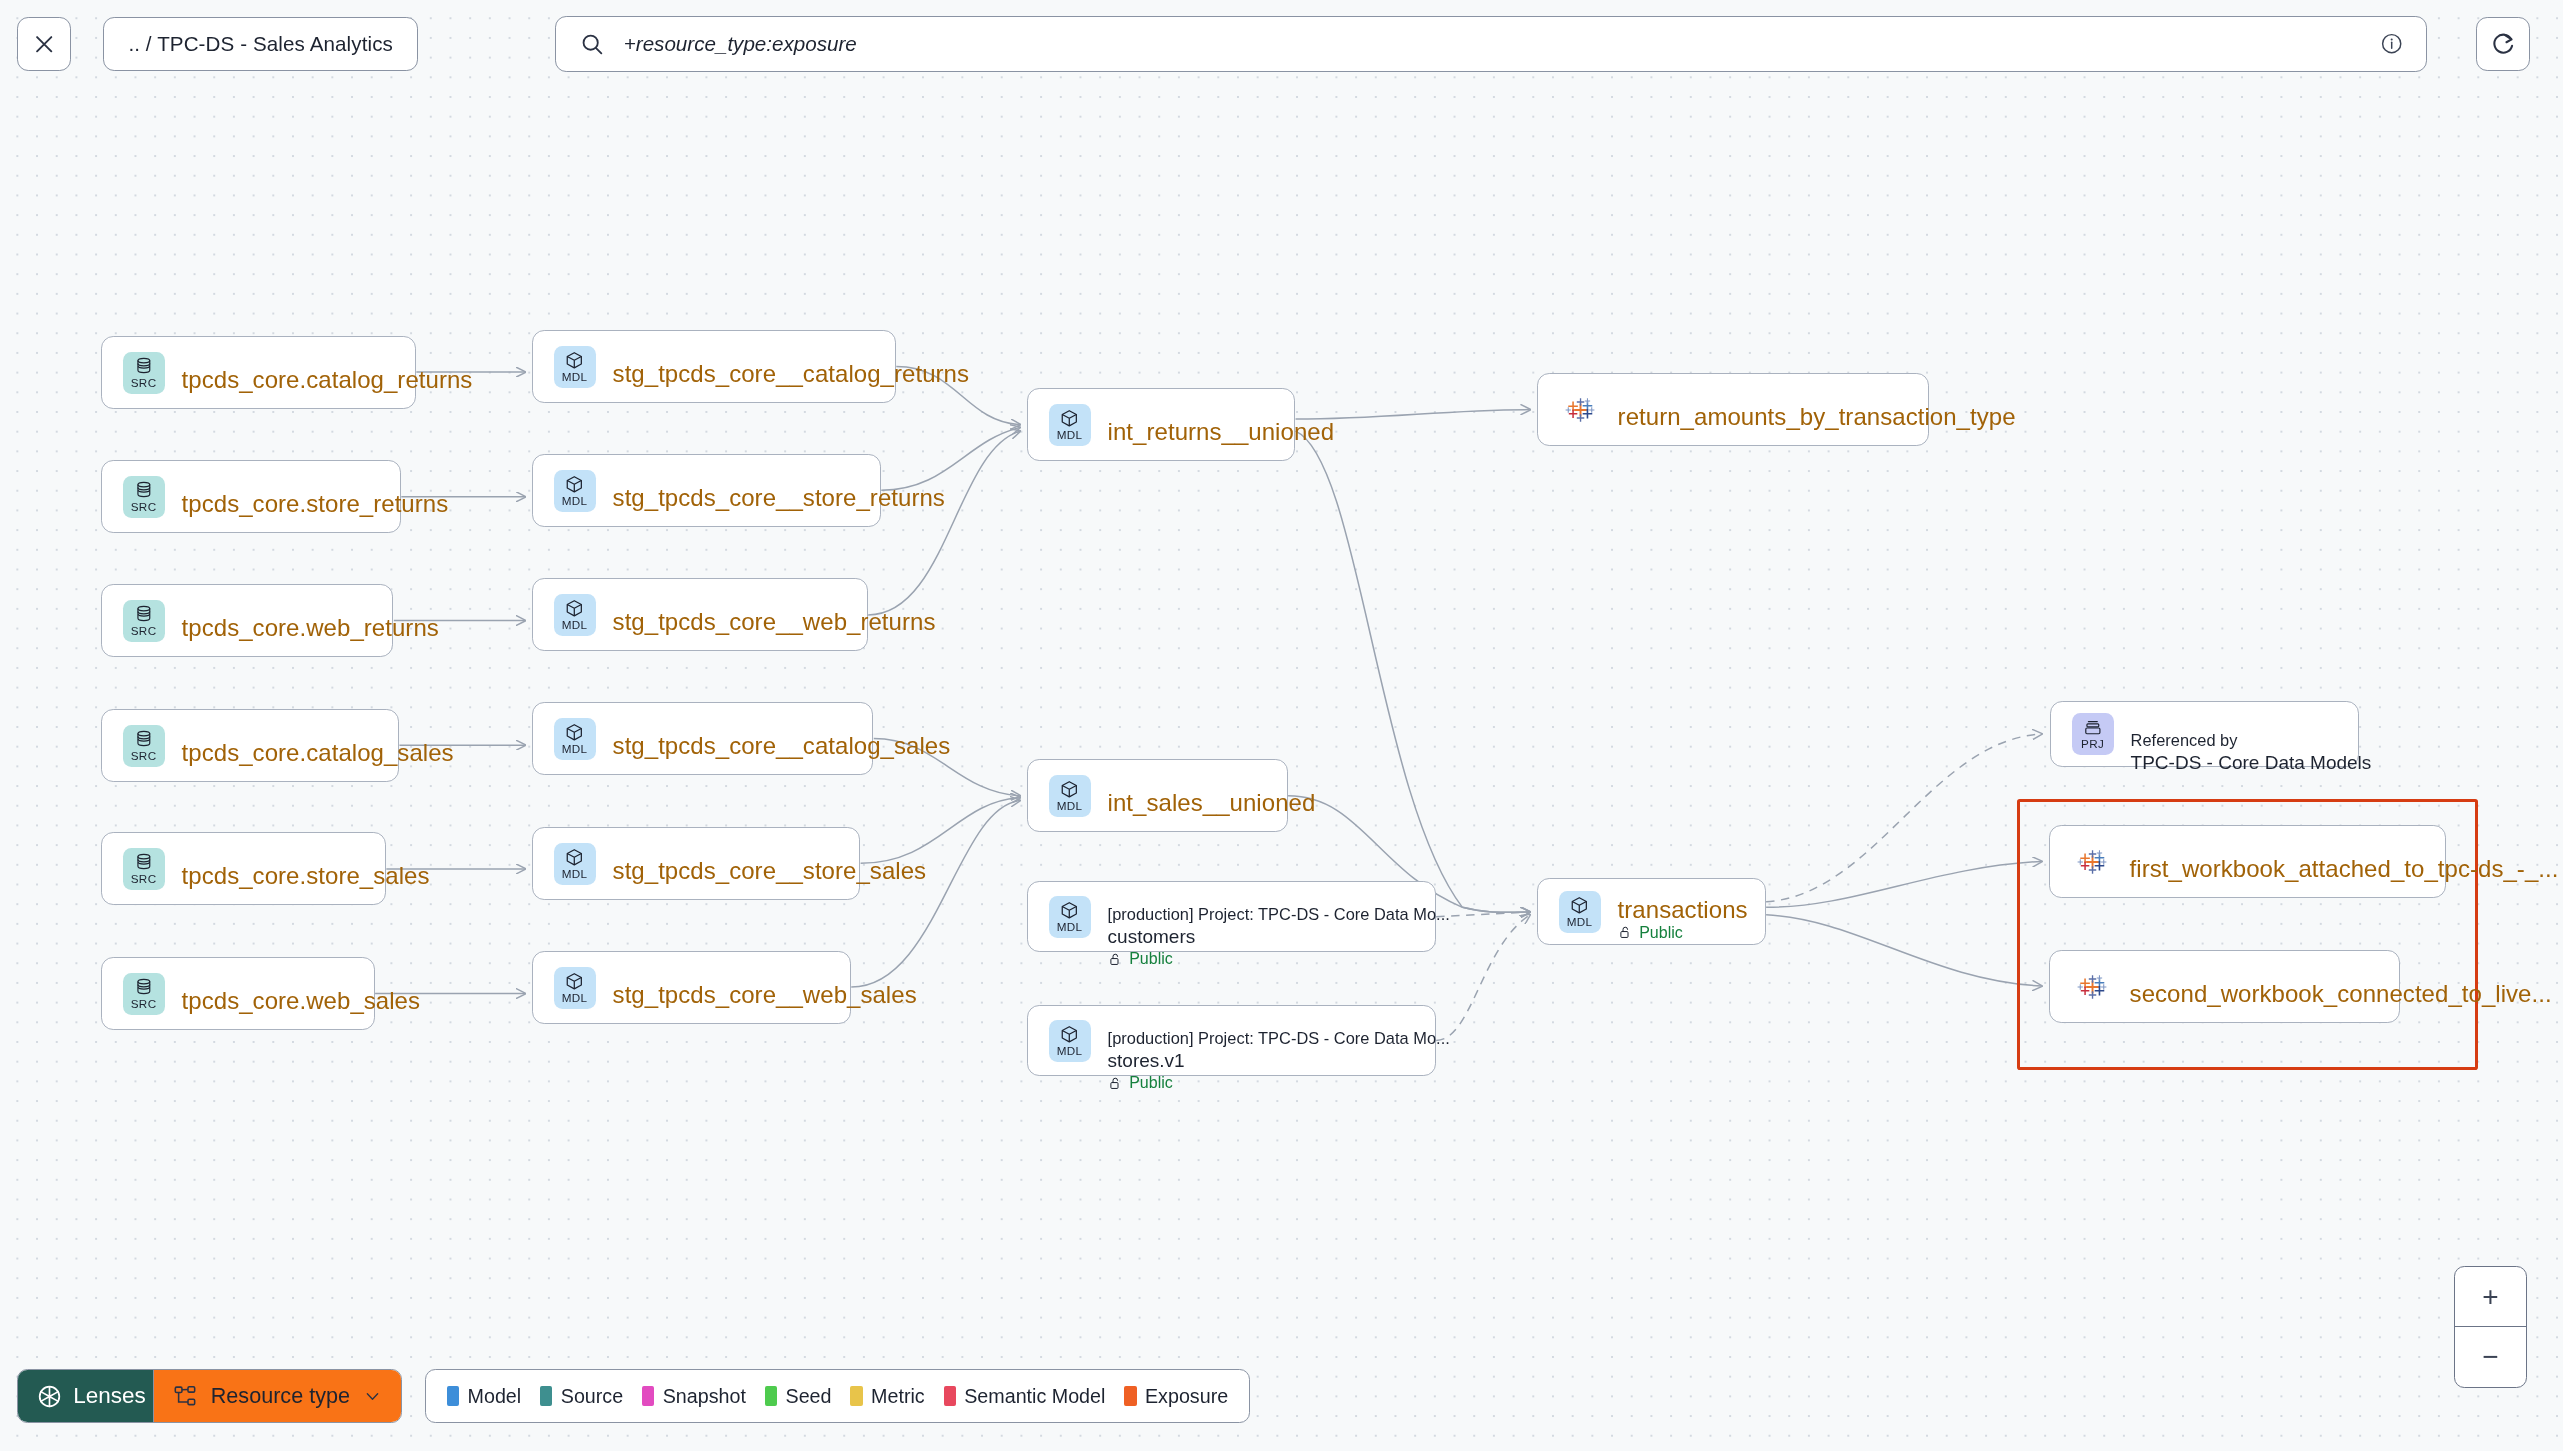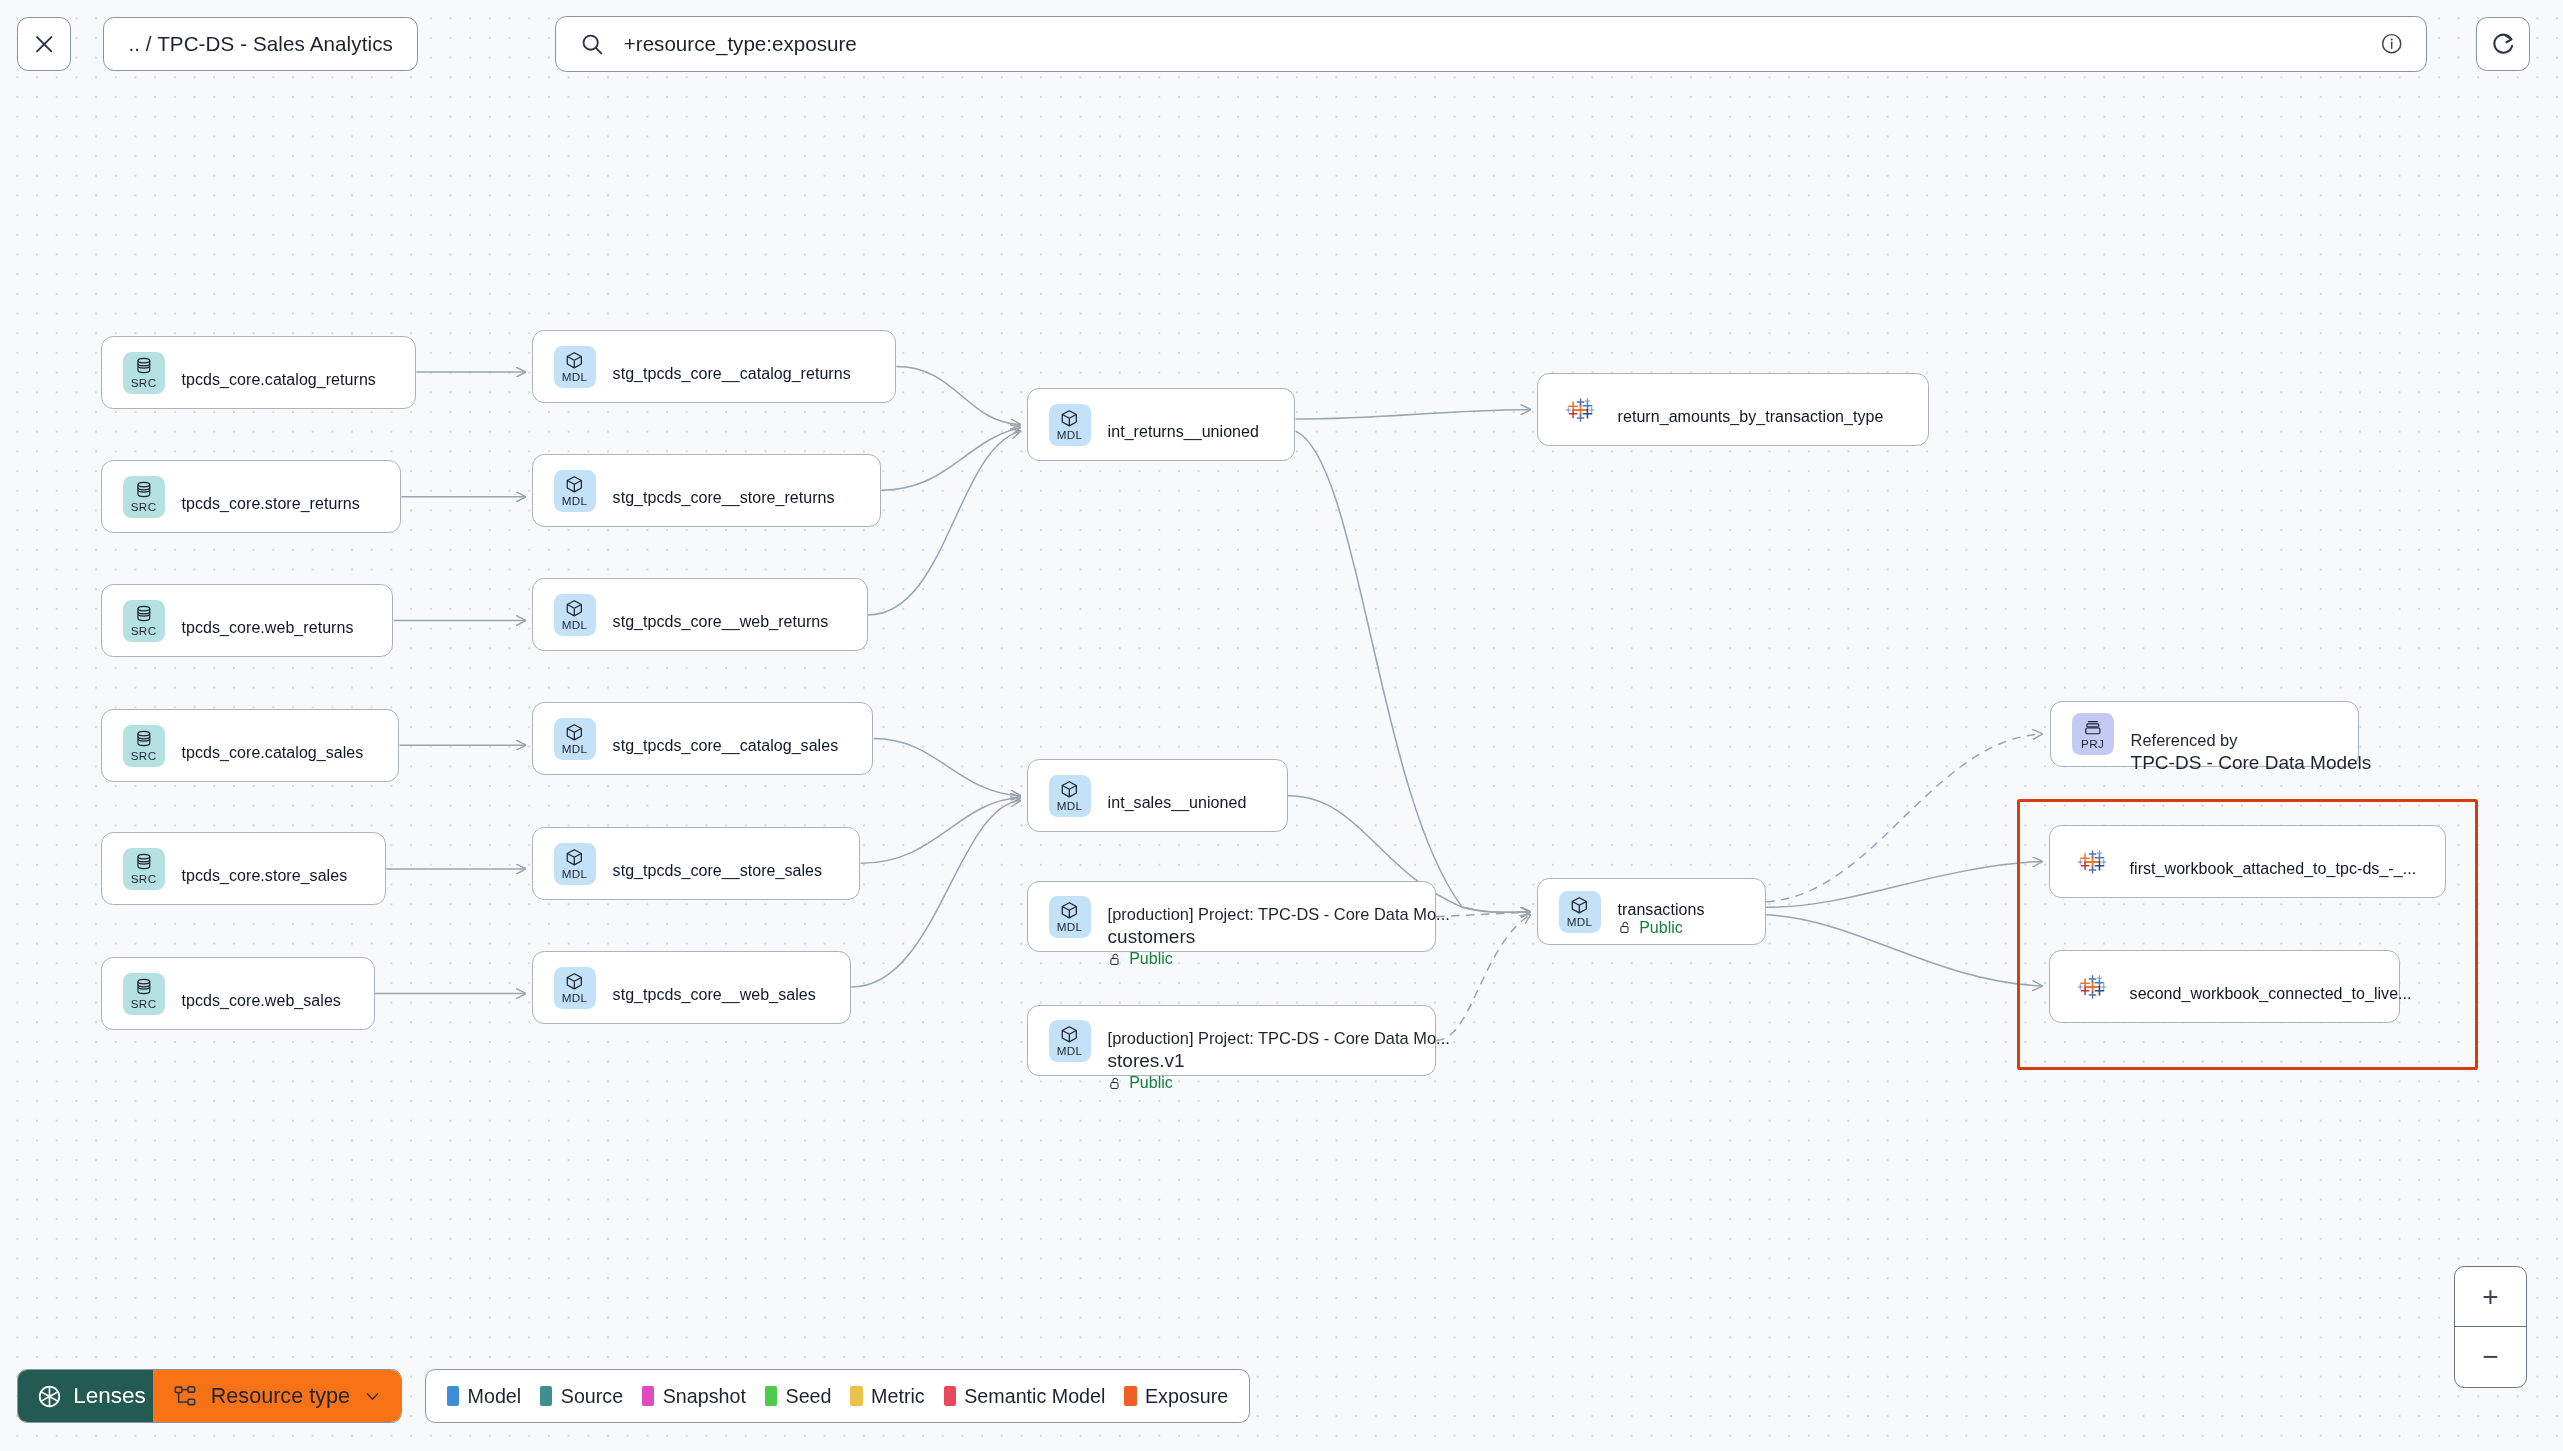--- a/index.html
+++ b/index.html
@@ -47,20 +47,21 @@
   }
 
   #search-box {
     position: absolute;
     left: 555px; top: 16px; width: 1872px; height: 56px;
     background: #ffffff;
     border: 1.5px solid #8a93a3;
     border-radius: 11.2px;
     display: flex; align-items: center;
     padding: 0 22.5px 0 24.4px;
+    font-style: italic;
   }
   #search-box .s-icon { flex: 0 0 auto; margin-right: 19px; display:flex; }
   #search-box .s-val {
     flex: 1 1 auto; font-size: 20.6px; color: #1d2330; white-space: nowrap;
     font-family: "Liberation Sans", sans-serif;
   }
   #search-box .s-info { flex: 0 0 auto; display:flex; cursor: pointer; }
 
   
   #canvas { position: absolute; inset: 0; }
@@ -88,21 +89,21 @@
   .badge.src { background: #b5e2e0; }
   .badge.mdl { background: #c3e2f8; }
   .badge.prj { background: #c5caf5; }
   .badge.plain { background: transparent; }
   .badge .glyph { line-height: 0; margin-bottom: 0.9px; }
   .badge .btext {
     font-size: 11.7px; font-weight: 500; color: #1d2330;
     letter-spacing: 0.4px; line-height: 1;
   }
   .node .labels { display: flex; flex-direction: column; justify-content: center; min-width: 0; }
-  .node .title { font-size: 16px; color: #0f172a; white-space: nowrap; letter-spacing: 0.05px; margin-top: 14px; }
+  .node .title { font-size: 24px; color: #a16207; white-space: nowrap; letter-spacing: 0.05px; margin-top: 14px; }
   .node .sub-top {
     font-size: 16.4px; color: #1d2330; white-space: nowrap;
     margin-bottom: 1.9px; letter-spacing: 0.02px; margin-top: 40px;
   }
   .node .sub-main { font-size: 19px; color: #1d2330; white-space: nowrap; margin-bottom: 2.8px; }
   .node .access {
     font-size: 16px; color: #15803d;
     display: flex; align-items: center; gap: 6.6px; white-space: nowrap;
   }
 

